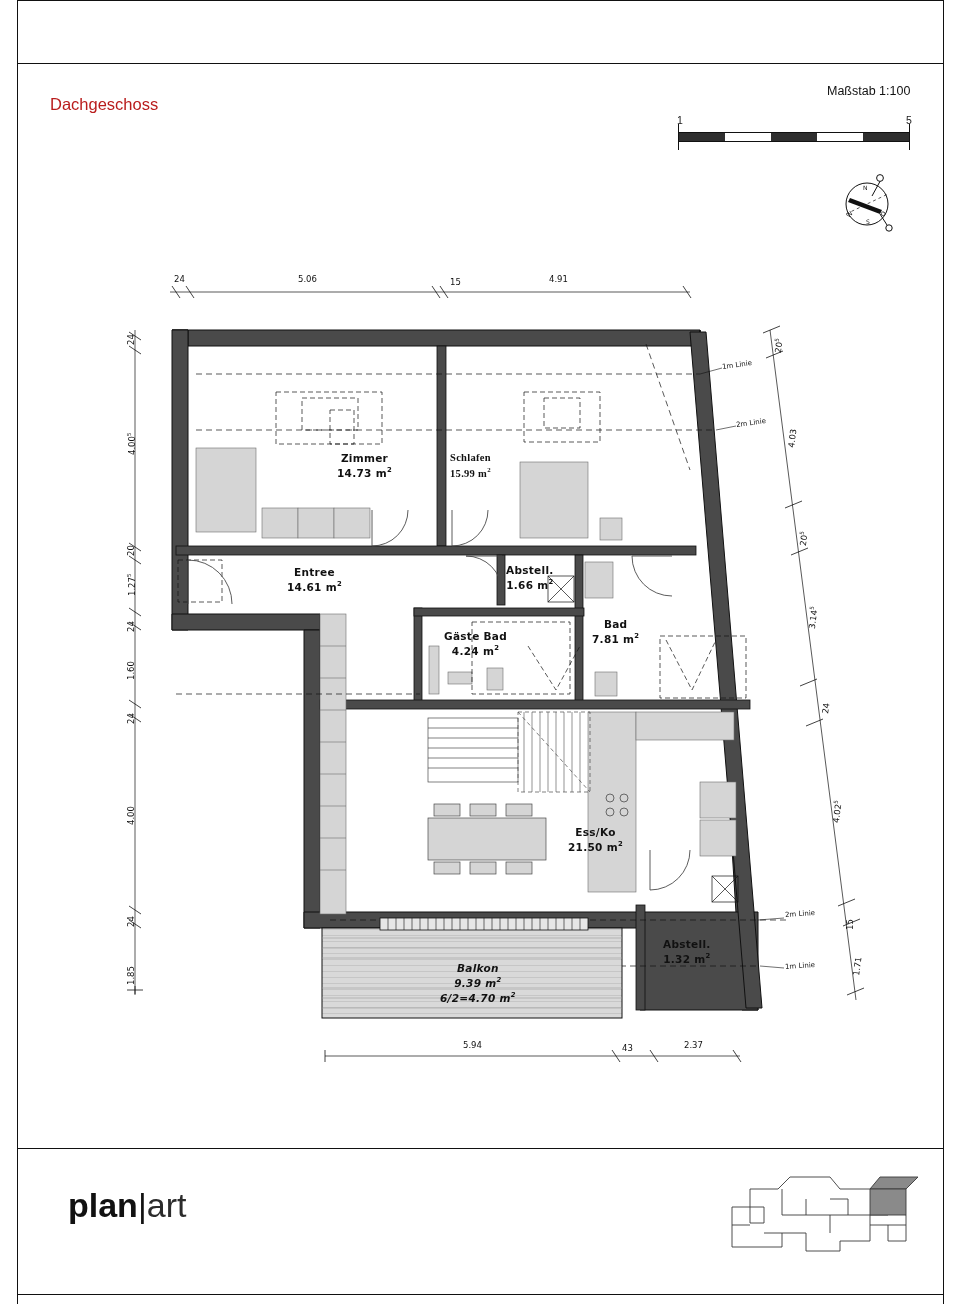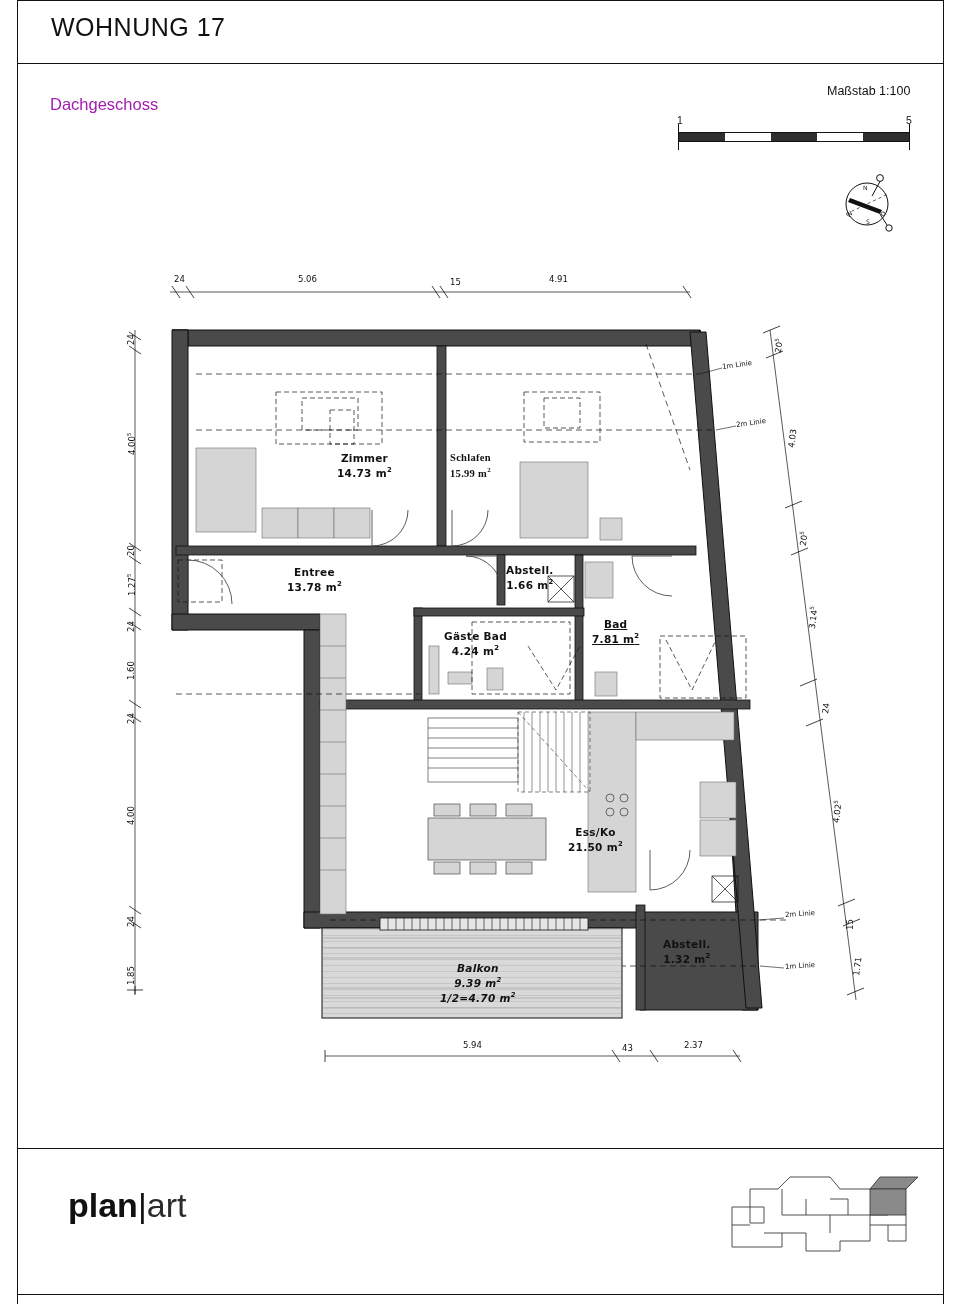--- a/index.html
+++ b/index.html
@@ -23,21 +23,21 @@
   .frame-bottom { position:absolute; left:17px; top:1294px; width:927px; height:1px; background:#111; }
 
   .title-rule { position:absolute; left:18px; top:63px; width:925px; height:1px; background:#111; }
   .footer-rule { position:absolute; left:18px; top:1148px; width:925px; height:1px; background:#111; }
 
   .page-title {
     position:absolute; left:51px; top:13px;
     font-size:25px; letter-spacing:0.5px; color:#111;
   }
 
-  .desc { position:absolute; left:50px; top:92px; font-size:16.5px; line-height:25px; color:#a21caf; }
+  .desc { position:absolute; left:50px; top:92px; font-size:16.5px; line-height:25px; color:#b91c1c; }
   .desc div { white-space:nowrap; }
   sup { font-size:0.65em; vertical-align:super; }
 
   .scale-label { position:absolute; left:827px; top:84px; font-size:12.5px; color:#111;text-align:center; }
 
   
   .scalebar { position:absolute; left:678px; top:132px; width:232px; height:10px; border:1px solid #111; background:#fff; }
   .scalebar i { position:absolute; top:0; height:8px; background:#2f2f2f; display:block; }
   .sb1 { left:0; width:46px; }
   .sb2 { left:92px; width:46px; }
@@ -109,21 +109,20 @@
 
 <div class="sheet">
 
   <div class="frame-left"></div>
   <div class="frame-right"></div>
   <div class="frame-top"></div>
   <div class="frame-bottom"></div>
   <div class="title-rule"></div>
   <div class="footer-rule"></div>
 
-  <div class="page-title">WOHNUNG 17</div>
 
   <div class="desc">
     <div>Dachgeschoss</div>
   </div>
 
   <div class="scale-label">Maßstab 1:100</div>
   <div class="sb-min">1</div>
   <div class="sb-max">5</div>
   <div class="sb-tick-l"></div>
   <div class="sb-tick-r"></div>
@@ -419,29 +418,29 @@
     <div><span>14.73 m</span><sup>2</sup></div>
   </div>
 
   <div class="roomlabel" style="left:450px; top:452px;font-family:Liberation Serif, serif;">
     <div>Schlafen</div>
     <div><span>15.99 m</span><sup>2</sup></div>
   </div>
 
   <div class="roomlabel" style="left:287px; top:566px;">
     <div>Entree</div>
-    <div><span>13.78 m</span><sup>2</sup></div>
+    <div><span>14.61 m</span><sup>2</sup></div>
   </div>
 
   <div class="roomlabel" style="left:506px; top:564px;">
     <div>Abstell.</div>
     <div><span>1.66 m</span><sup>2</sup></div>
   </div>
 
-  <div class="roomlabel" style="left:592px; top:618px;text-decoration:underline;">
+  <div class="roomlabel" style="left:592px; top:618px;">
     <div>Bad</div>
     <div><span>7.81 m</span><sup>2</sup></div>
   </div>
 
   <div class="roomlabel" style="left:444px; top:630px;">
     <div>Gäste Bad</div>
     <div><span>4.24 m</span><sup>2</sup></div>
   </div>
 
   <div class="roomlabel" style="left:548px; top:826px;padding-left:20px;">
@@ -450,21 +449,21 @@
   </div>
 
   <div class="roomlabel" style="left:663px; top:938px;">
     <div>Abstell.</div>
     <div><span>1.32 m</span><sup>2</sup></div>
   </div>
 
   <div class="roomlabel" style="left:440px; top:962px;font-style:italic;">
     <div>Balkon</div>
     <div><span>9.39 m</span><sup>2</sup></div>
-    <div><span>1/2=4.70 m</span><sup>2</sup></div>
+    <div><span>6/2=4.70 m</span><sup>2</sup></div>
   </div>
 
   <div class="dim" style="left:174px; top:274px;">24</div>
   <div class="dim" style="left:298px; top:274px;">5.06</div>
   <div class="dim" style="left:450px; top:277px;">15</div>
   <div class="dim" style="left:549px; top:274px;">4.91</div>
 
   <div class="dim-v" style="left:126px; top:345px;">24</div>
   <div class="dim-v" style="left:126px; top:455px;"><span>4.00</span><sup>5</sup></div>
   <div class="dim-v" style="left:126px; top:556px;">20</div>

